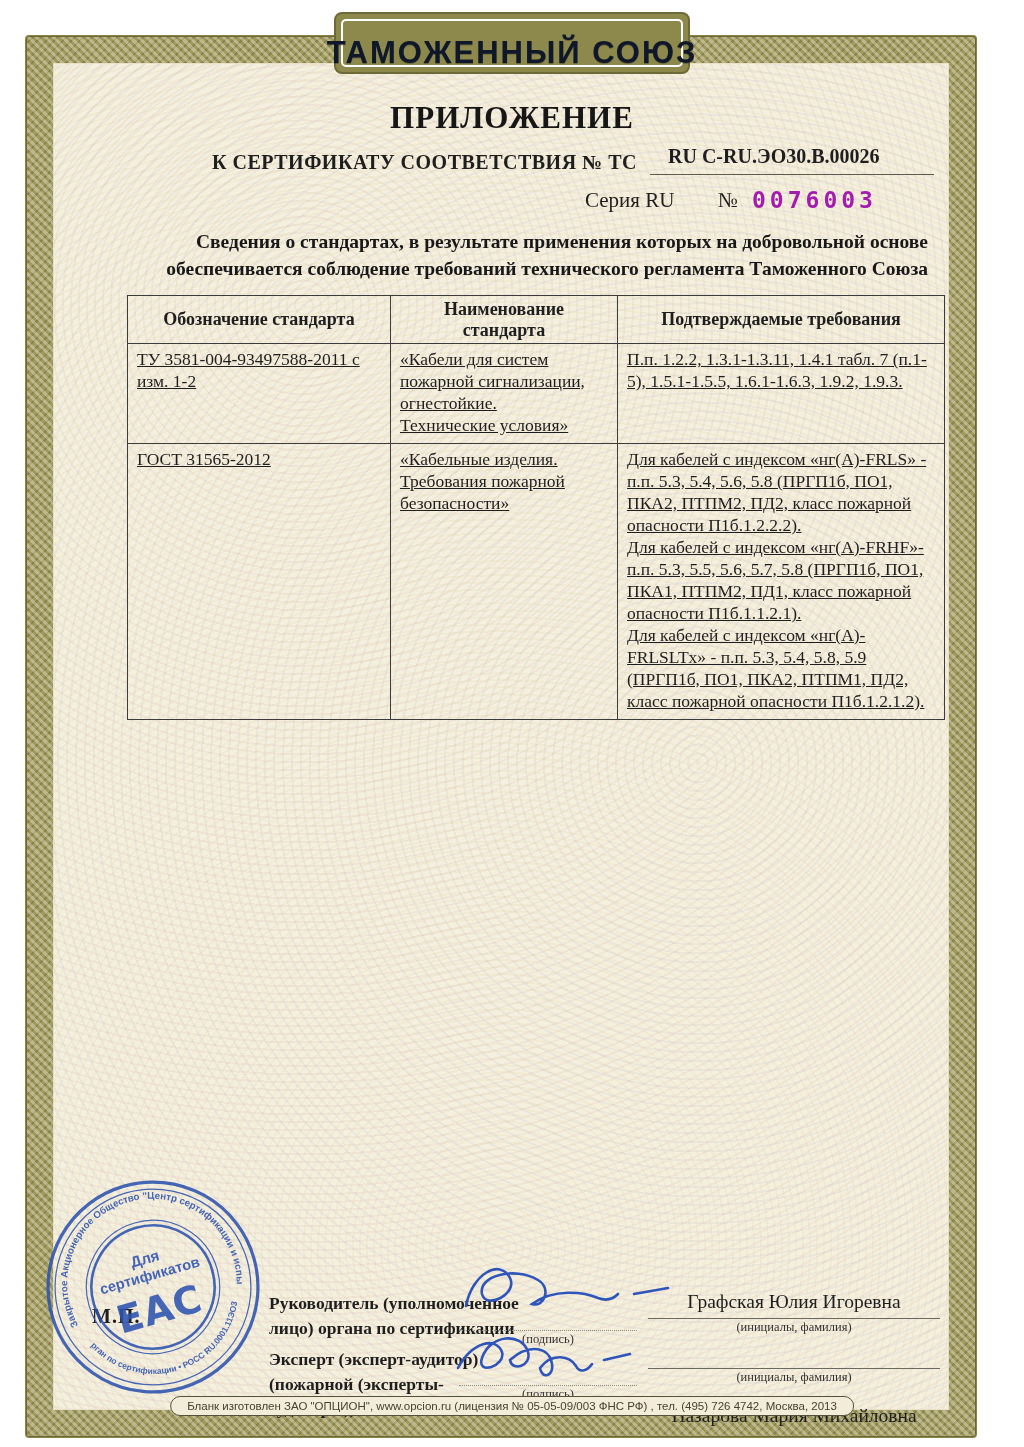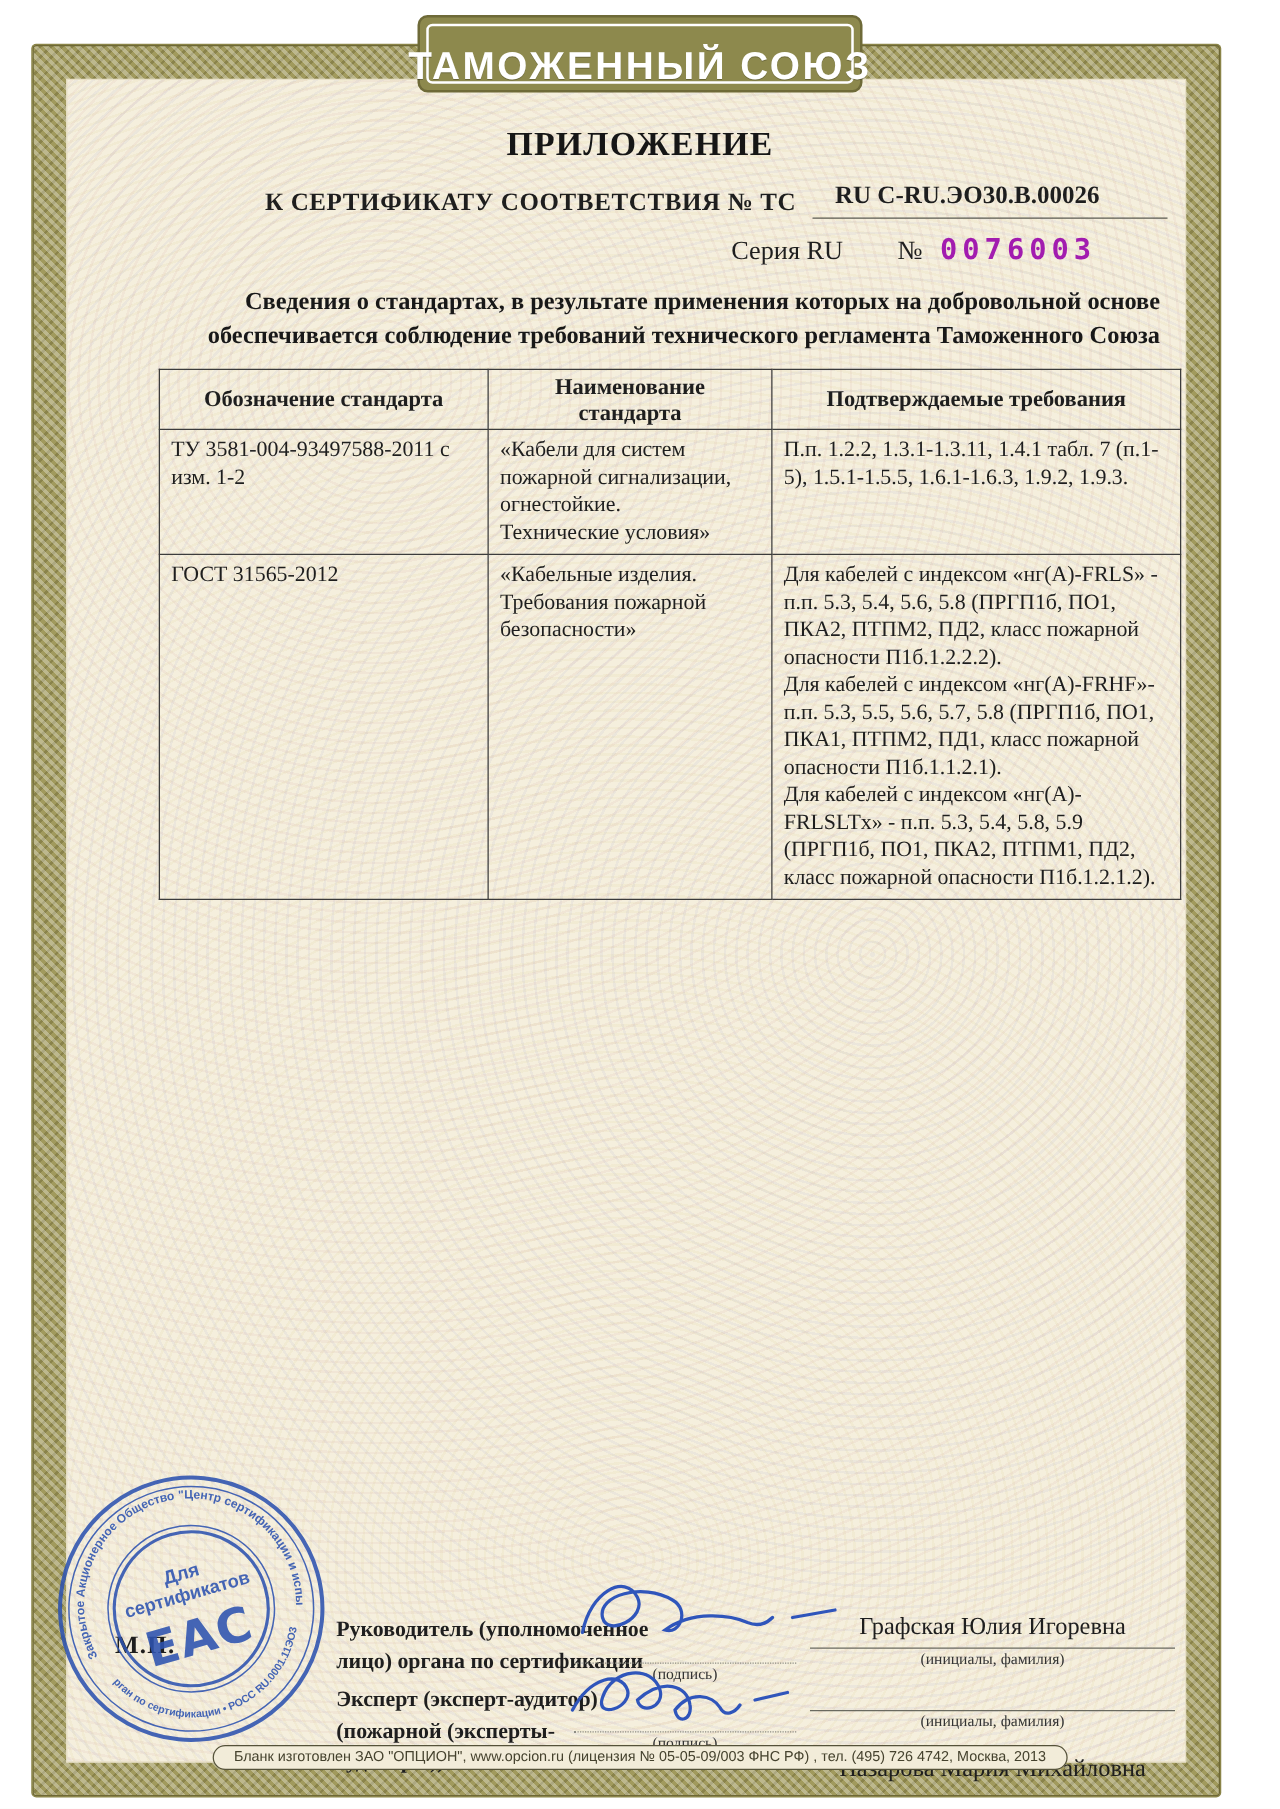--- a/index.html
+++ b/index.html
@@ -36,27 +36,27 @@
     width:356px;height:62px;background:#8d894d;border:2px solid #6e6a38;
     border-radius:8px;z-index:6;box-sizing:border-box;
   }
   .badge-inner{
     position:absolute;left:5px;top:5px;right:5px;bottom:5px;
     border:2px solid #ffffff;border-radius:5px;
     display:flex;align-items:center;justify-content:center;
   }
   .badge-text{
     font-family:"Liberation Sans", sans-serif;font-weight:bold;
-    font-size:31px;color:#ffffff;letter-spacing:2px;white-space:nowrap;
+    font-size:31px;color:#0f172a;letter-spacing:2px;white-space:nowrap;
     text-shadow:0 1px 0 rgba(0,0,0,.25);
     margin-top:20px;
   }
   .title{
     position:absolute;left:0;top:100px;width:1024px;text-align:center;
-    font-size:27px;font-weight:bold;letter-spacing:1px;color:#161616;
+    font-size:31px;font-weight:bold;letter-spacing:1px;color:#161616;
   }
   .subtitle{
     position:absolute;left:212px;top:151px;
     font-size:20px;font-weight:bold;letter-spacing:.5px;
   }
   .cert-number{
     position:absolute;left:668px;top:145px;
     font-size:20px;font-weight:bold;white-space:nowrap;
   }
   .cert-underline{
@@ -72,21 +72,21 @@
   }
   .intro{
     position:absolute;left:96px;top:229px;width:832px;text-align:right;
     font-size:19.5px;font-weight:bold;line-height:1.38;color:#181818;
   }
   
   .std-table{position:absolute;left:127px;top:295px;}
   table{border-collapse:collapse;width:817px;table-layout:fixed;}
   th,td{border:1.7px solid #3c3c3c;box-sizing:border-box;vertical-align:top;}
   th{font-size:18px;font-weight:bold;text-align:center;padding:3px 4px;height:42px;vertical-align:middle;line-height:1.15;}
-  td{font-size:17.5px;padding:5px 8px 6px 9px;line-height:1.255;}
+  td{font-size:17.5px;padding:5px 8px 6px 9px;line-height:1.255;text-decoration:underline;}
   tr.row-1 td{height:91px;}
   .pre{white-space:pre-line;}
   
   .mp-label{position:absolute;left:92px;top:1305px;font-size:20px;font-weight:bold;letter-spacing:1px;}
   .stamp{position:absolute;left:42px;top:1176px;width:222px;height:222px;transform:rotate(-16deg);opacity:.88;pointer-events:none;z-index:4;}
   .role{position:absolute;left:233px;width:250px;font-size:17.5px;font-weight:bold;line-height:1.4;margin-left:36px;}
   .role-1{top:1291px;}
   .role-2{top:1347px;}
   .sig-line{position:absolute;height:0;border-bottom:1.5px dotted #8d8d84;width:178px;left:459px;}
   .sig-line-1{top:1330px;}

